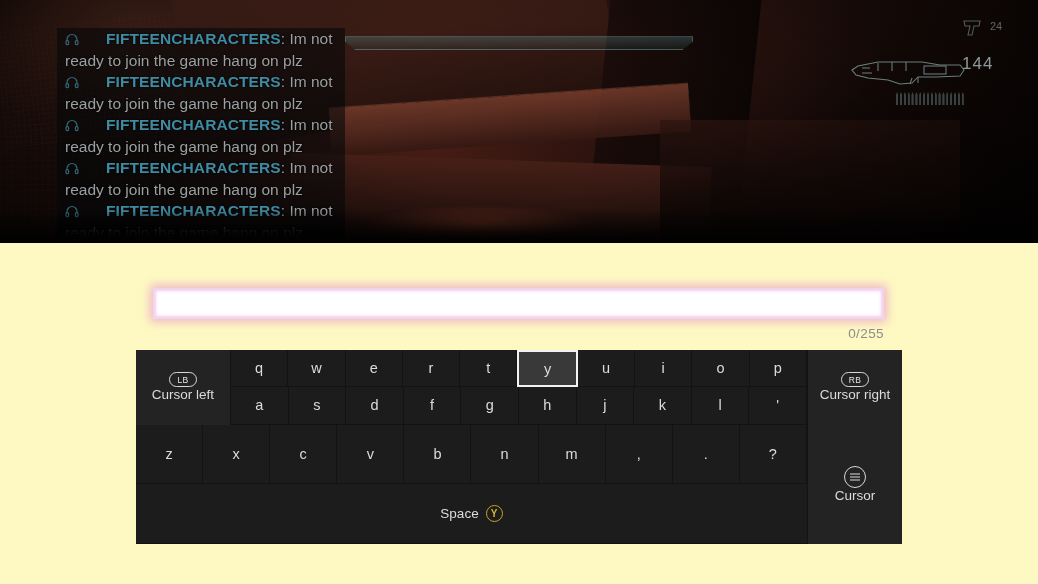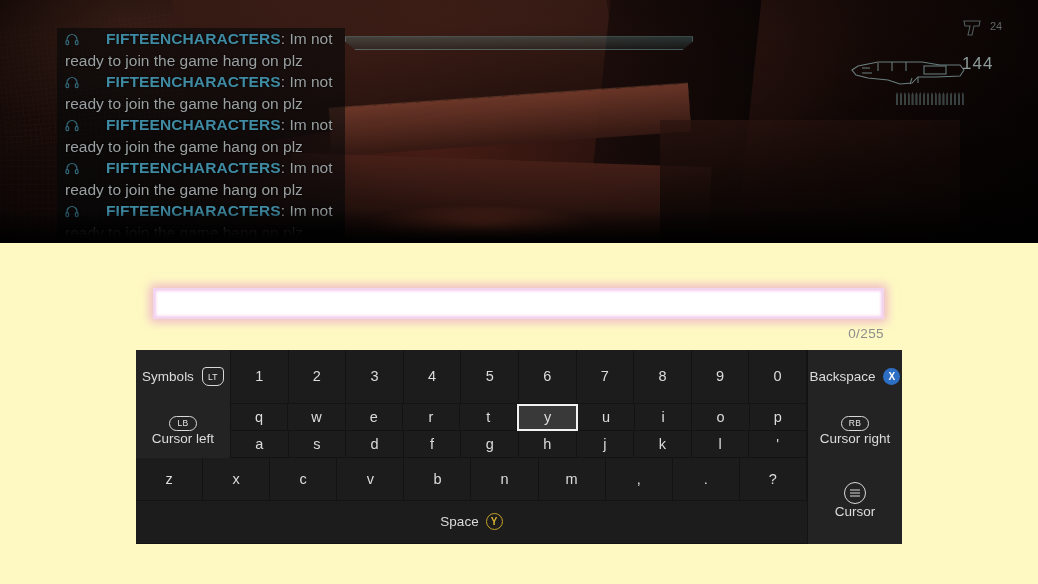--- a/index.html
+++ b/index.html
@@ -332,40 +332,20 @@
     <div class="scene-fade-bottom"></div>
   </div>
 
   <div class="input-wrap">
     <input class="text-input" type="text" placeholder="" style="">
     <div class="char-count">0/255</div>
   </div>
 
   <div class="keyboard">
 
-    <div class="kb-row">
-      <div class="side-col inline-lbl">
-        <span class="lbl">Symbols</span>
-        <span class="badge-trigger">LT</span>
-      </div>
-      <div class="key char">1</div>
-      <div class="key char">2</div>
-      <div class="key char">3</div>
-      <div class="key char">4</div>
-      <div class="key char">5</div>
-      <div class="key char">6</div>
-      <div class="key char">7</div>
-      <div class="key char">8</div>
-      <div class="key char">9</div>
-      <div class="key char">0</div>
-      <div class="side-col right inline-lbl">
-        <span class="lbl">Backspace</span>
-        <span class="badge-btn x">X</span>
-      </div>
-    </div>
 
     <div class="kb-row">
       <div class="side-col" style="flex:0 0 95px;height:auto;">
         <span class="badge-bumper">LB</span>
         <span class="lbl">Cursor left</span>
       </div>
       <div style="flex:1; display:flex; flex-direction:column;">
         <div class="kb-row" style="flex:1;">
           <div class="key char">q</div>
           <div class="key char">w</div>

